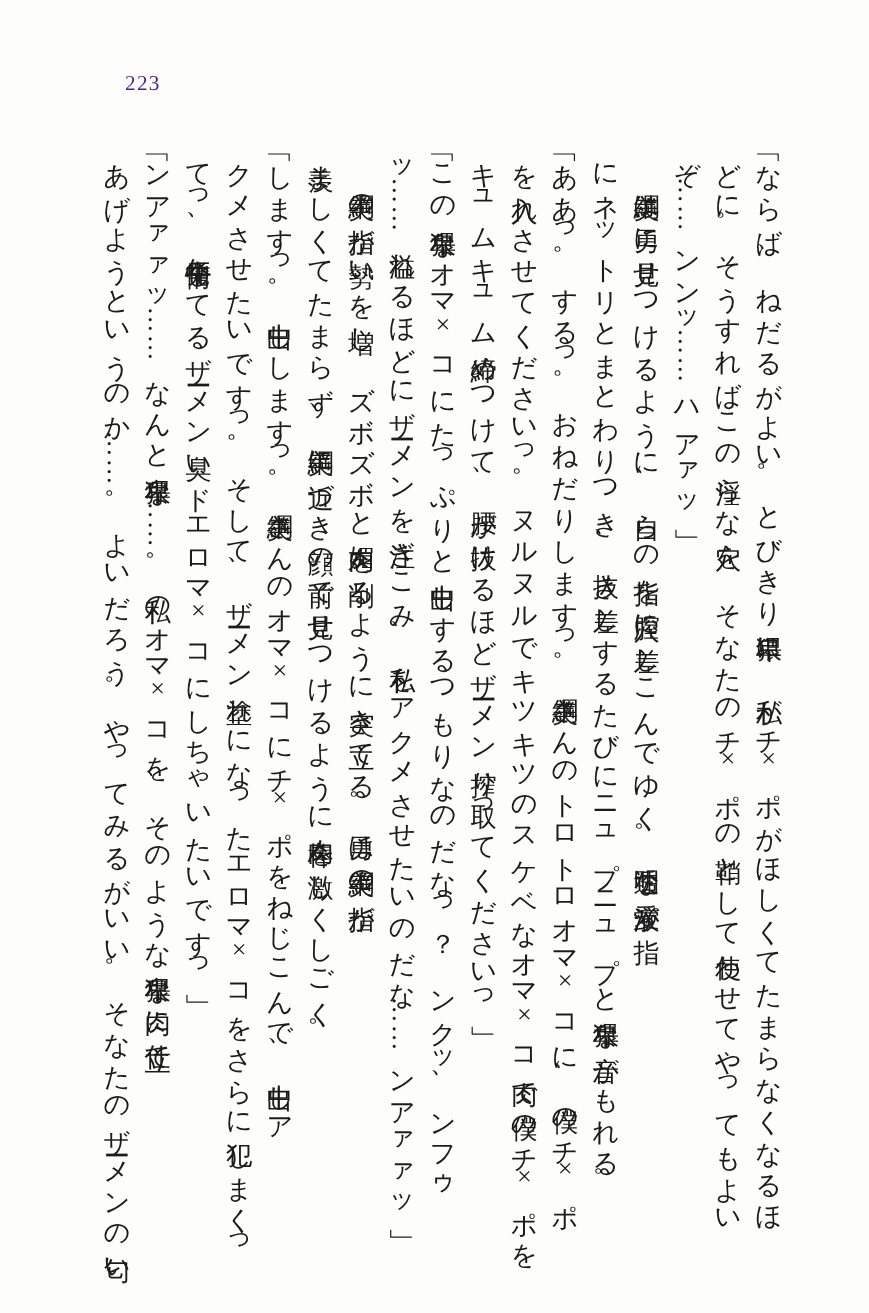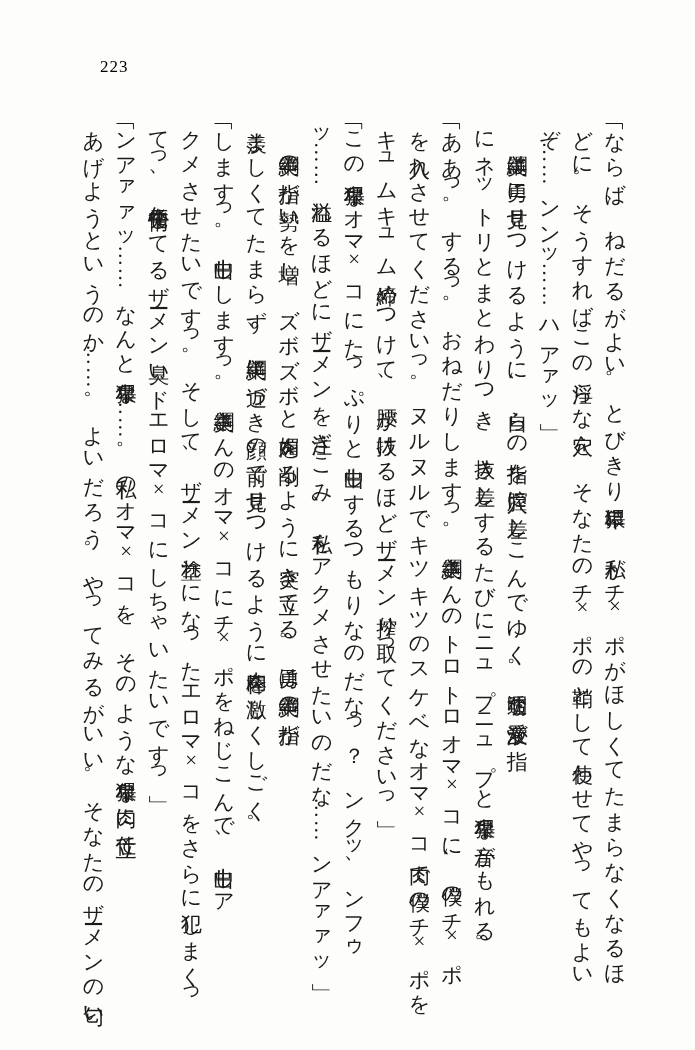--- a/index.html
+++ b/index.html
@@ -18,21 +18,21 @@
     width: 695px;
     height: 1050px;
     background: #fdfdfb;
   }
   .page-number {
     position: absolute;
     top: 57px;
     left: 100px;
     font-size: 17px;
     letter-spacing: 1px;
-    color: #000000;
+    color: #4c1d95;
   }
   .text-block {
     position: absolute;
     top: 116px;
     right: 64px;
     height: 836px;
     writing-mode: vertical-rl;
     text-orientation: mixed;
     font-size: 21px;
     letter-spacing: 1.4px;

